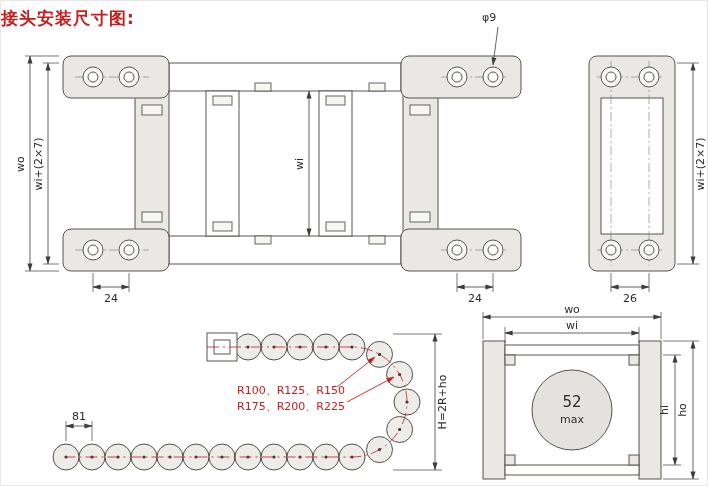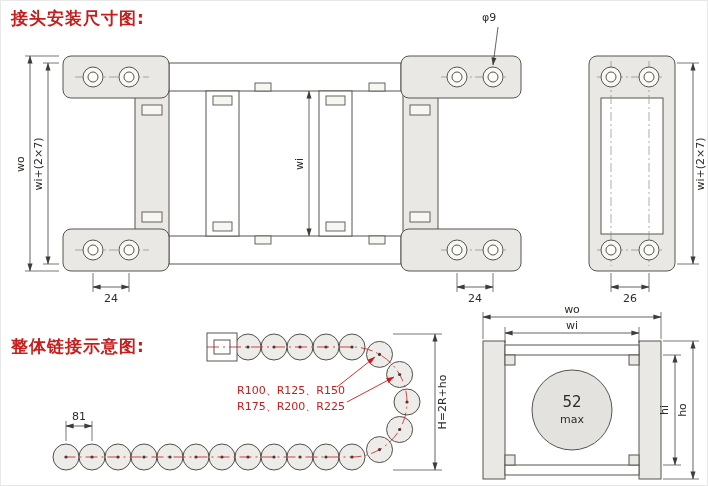--- a/index.html
+++ b/index.html
@@ -1,19 +1,19 @@
 <!DOCTYPE html>
 <html><head>
 <meta charset="utf-8">
 <style>
   * { margin:0; padding:0; box-sizing:border-box; }
   html,body { background:#ffffff; }
   body { font-family:"DejaVu Sans","Liberation Sans",sans-serif; }
   .canvas { position:relative; width:708px; height:486px; background:#ffffff; border:1px solid #e8e8e8; overflow:hidden; }
-  .section-title { position:absolute; left:10px; color:#c61d1d; font-weight:bold; font-size:17px; letter-spacing:1px; white-space:nowrap; }
+  .section-title { position:absolute; left:0; color:#c61d1d; font-weight:bold; font-size:17px; letter-spacing:1px; white-space:nowrap; }
   #title-install { top:6px; }
   #title-chain { top:334px; }
   svg.drawing { position:absolute; left:0; top:0; }
 
   .part-gray  { fill:#e9e8e4; stroke:#56554f; stroke-width:1; }
   .part-white { fill:#ffffff; stroke:#56554f; stroke-width:1; }
   .slot   { fill:#f6f6f3; stroke:#56554f; stroke-width:0.9; }
   .hole-o { fill:#f8f8f5; stroke:#56554f; stroke-width:1; }
   .hole-i { fill:#ffffff; stroke:#56554f; stroke-width:1; }
   .link { fill:#edece8; stroke:#504f4a; stroke-width:1; }
@@ -27,21 +27,20 @@
   .red-line { stroke:#c61d1d; stroke-width:0.9; fill:none; }
   .red-cl { stroke:#c61d1d; stroke-width:0.8; stroke-dasharray:12 4 2 4; fill:none; }
   .red-text { font-size:11px; fill:#c61d1d; }
 </style>
 </head>
 <body>
 
 <div class="canvas">
 
   <div class="section-title" id="title-install">接头安装尺寸图:</div>
-  <div class="section-title" id="title-chain">整体链接示意图:</div>
 
   <svg class="drawing" width="708" height="486" viewBox="0 0 708 486">
     <defs>
       <g id="hole-sym">
           <circle r="10" class="hole-o"></circle>
           <circle r="5" class="hole-i"></circle>
         </g>
       <g id="link-sym">
           <circle r="13" class="link"></circle>
           <circle r="1.6" class="dot"></circle>

